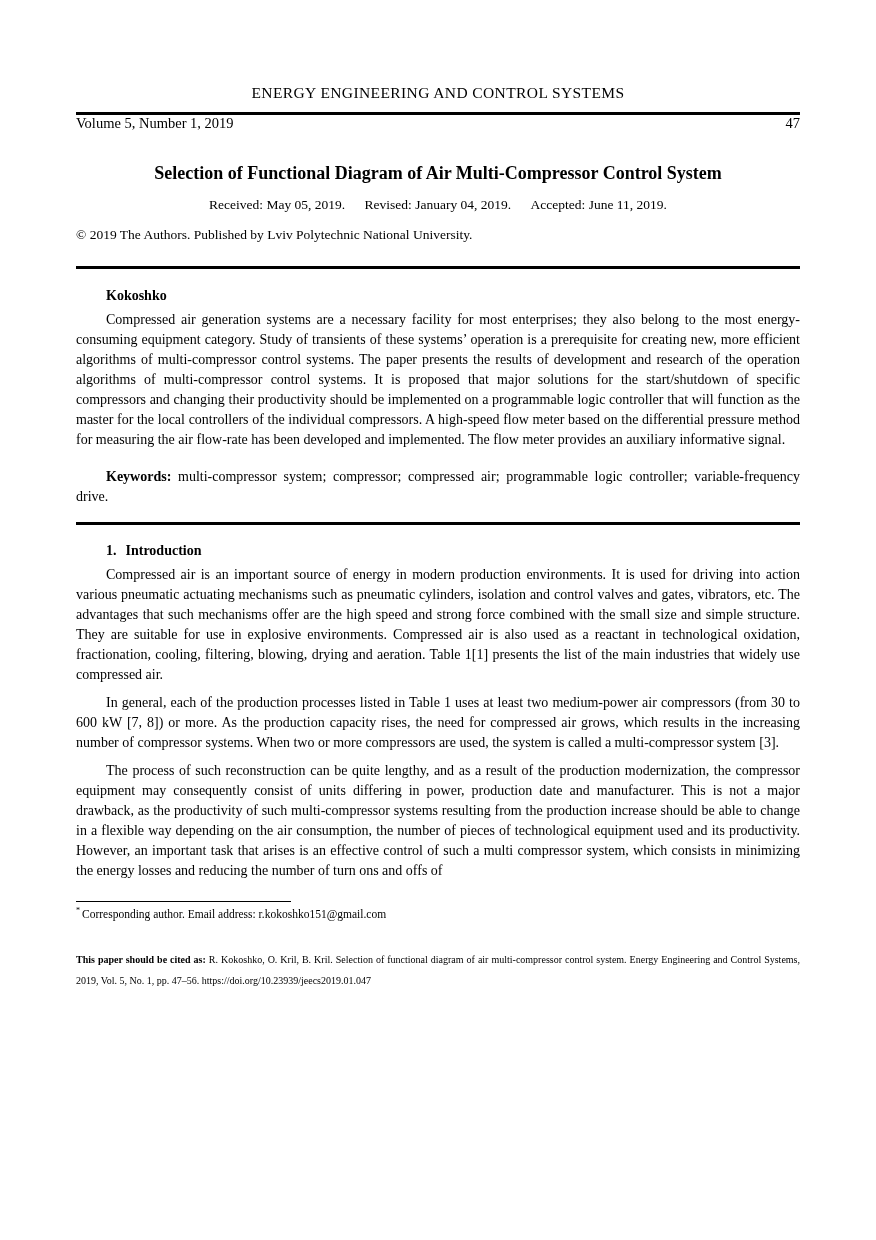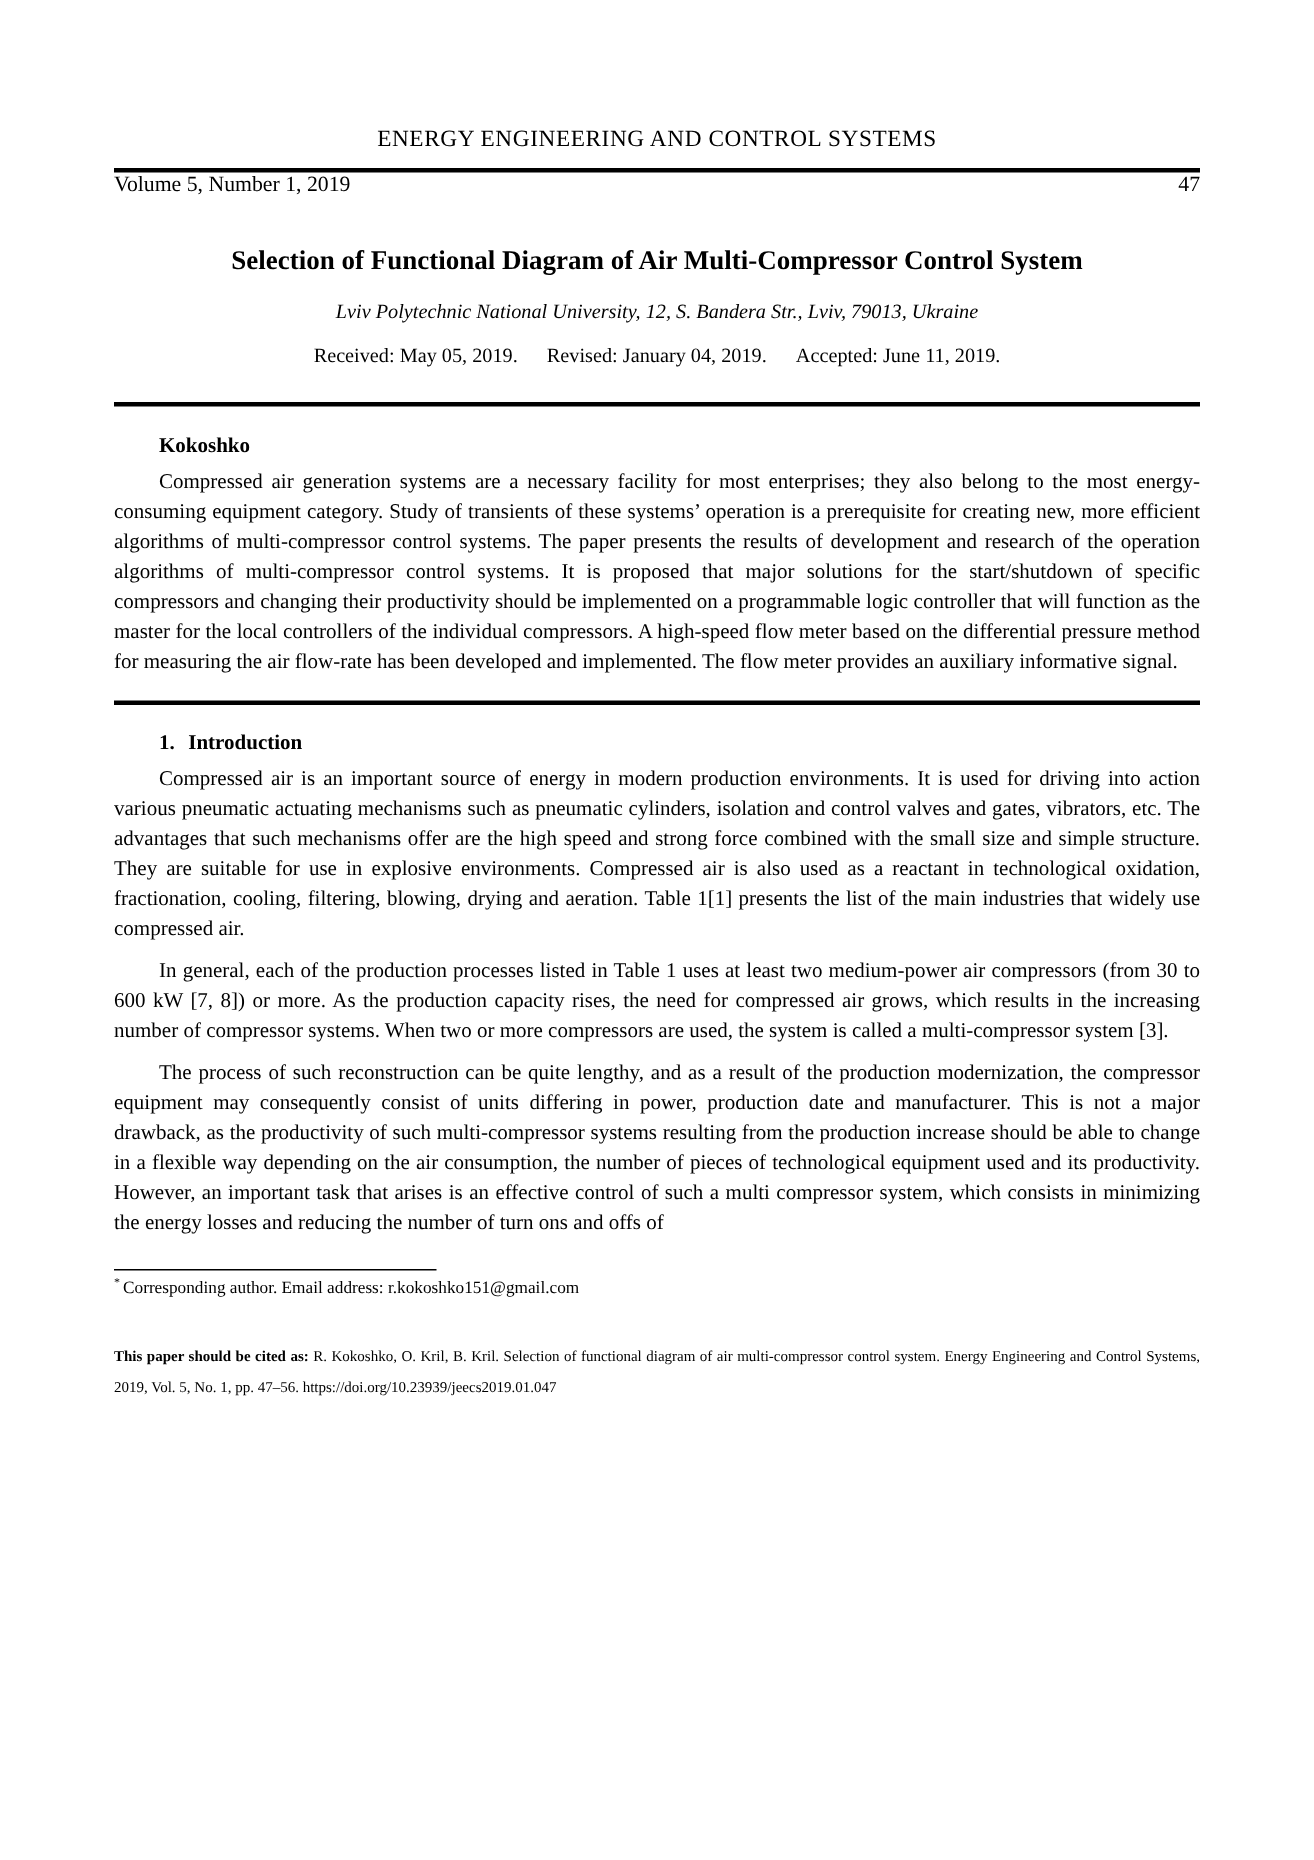--- a/index.html
+++ b/index.html
@@ -126,35 +126,38 @@
   <div class="rule-thick"></div>
 
   <div class="volume-row">
     <span>Volume 5, Number 1, 2019</span>
     <span>47</span>
   </div>
 
   <h1 class="paper-title">Selection of Functional Diagram of Air Multi-Compressor Control System</h1>
 
 
-  <div class="affiliation">Lviv Polytechnic National University, 12, S. Bandera Str., Lviv, 79013, Ukraine</div>
 
   <div class="dates-line">
     <span class="date-part">Received: May 05, 2019.</span>
     <span class="date-part">Revised: January 04, 2019.</span>
     <span class="date-part">Accepted: June 11, 2019.</span>
   </div>
 
+  <div class="copyright-line">© 2019 The Authors. Published by Lviv Polytechnic National University.</div>
 
   <div class="rule-thick rule-abstract-top"></div>
 
   <div class="abstract-heading">Kokoshko</div>
 
   <p class="body-para abstract-body">Compressed air generation systems are a necessary facility for most enterprises; they also belong to the most energy-consuming equipment category. Study of transients of these systems’ operation is a prerequisite for creating new, more efficient algorithms of multi-compressor control systems. The paper presents the results of development and research of the operation algorithms of multi-compressor control systems. It is proposed that major solutions for the start/shutdown of specific compressors and changing their productivity should be implemented on a programmable logic controller that will function as the master for the local controllers of the individual compressors. A high-speed flow meter based on the differential pressure method for measuring the air flow-rate has been developed and implemented. The flow meter provides an auxiliary informative signal.</p>
 
+  <p class="body-para keywords-para">
+    <span class="keywords-label">Keywords:</span><span> multi-compressor system; compressor; compressed air; programmable logic controller; variable-frequency drive.</span>
+  </p>
 
   <div class="rule-thick rule-intro-top"></div>
 
   <div class="section-heading">
     <span class="heading-number">1.</span><span>Introduction</span>
   </div>
 
   <p class="body-para intro-para-1">Compressed air is an important source of energy in modern production environments. It is used for driving into action various pneumatic actuating mechanisms such as pneumatic cylinders, isolation and control valves and gates, vibrators, etc. The advantages that such mechanisms offer are the high speed and strong force combined with the small size and simple structure. They are suitable for use in explosive environments. Compressed air is also used as a reactant in technological oxidation, fractionation, cooling, filtering, blowing, drying and aeration. Table 1[1] presents the list of the main industries that widely use compressed air.</p>
 
   <p class="body-para intro-para">In general, each of the production processes listed in Table 1 uses at least two medium-power air compressors (from 30 to 600 kW [7, 8]) or more. As the production capacity rises, the need for compressed air grows, which results in the increasing number of compressor systems. When two or more compressors are used, the system is called a multi-compressor system [3].</p>

